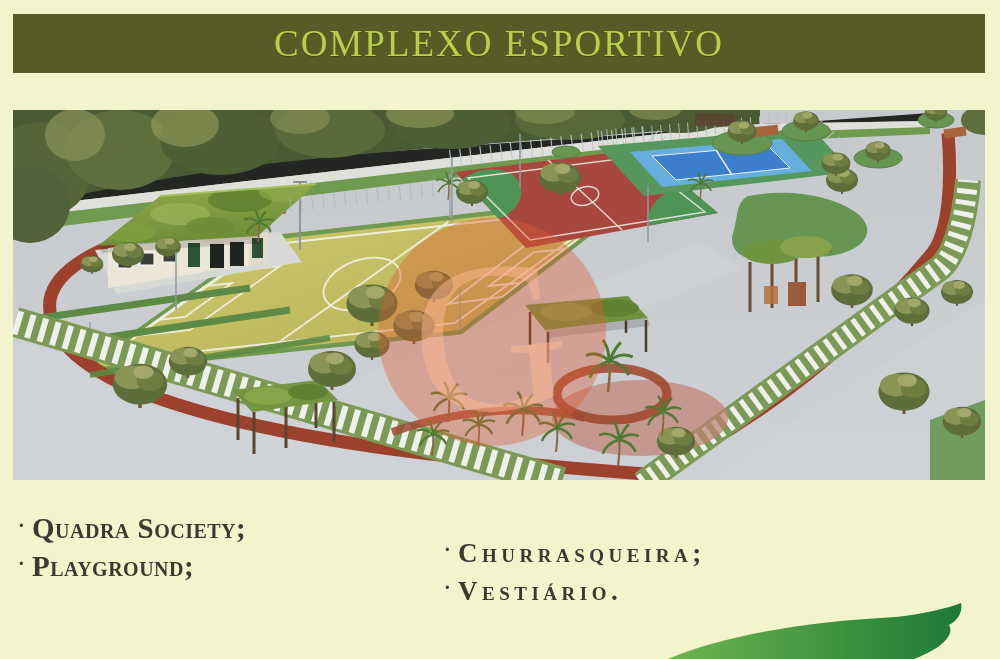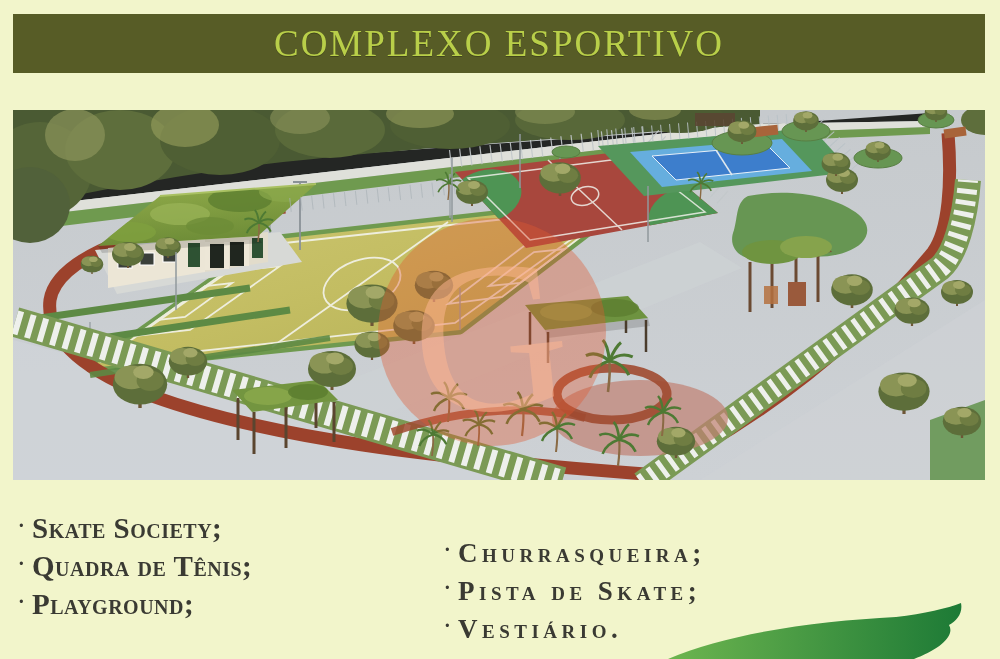--- a/index.html
+++ b/index.html
@@ -324,27 +324,25 @@
 
     <g>
       <circle cx="492" cy="332" r="114" fill="#e05a32" opacity="0.38"></circle>
       <text x="412" y="410" font-family="Liberation Serif, serif" font-size="215" fill="#ffb894" opacity="0.5" transform="rotate(-6 490 330)">G</text>
     </g>
   </g>
 </svg>
 </div>
 
 <ul class="amenities-left">
-  <li class="amenity"><span class="bullet">·</span><span>Skate Society;</span></li>
-  <li class="amenity"><span class="bullet">·</span><span>Quadra de Tênis;</span></li>
+  <li class="amenity"><span class="bullet">·</span><span>Quadra Society;</span></li>
   <li class="amenity"><span class="bullet">·</span><span>Playground;</span></li>
 </ul>
 <ul class="amenities-right">
   <li class="amenity"><span class="bullet">·</span><span>Churrasqueira;</span></li>
-  <li class="amenity"><span class="bullet">·</span><span>Pista de Skate;</span></li>
   <li class="amenity"><span class="bullet">·</span><span>Vestiário.</span></li>
 </ul>
 
 <div class="leaf-wrap">
   <svg width="300" height="56" viewBox="0 0 300 56">
     <path d="M0,56 C60,30 150,18 228,14 C256,11 280,5 293,0 C295,10 289,18 281,22 C288,34 268,48 246,56 Z" fill="url(#leafGrad2)"></path>
     <defs>
       <linearGradient id="leafGrad2" x1="0" y1="0" x2="1" y2="0">
         <stop offset="0" stop-color="#6db54f"></stop>
           <stop offset="1" stop-color="#1d7a36"></stop>

